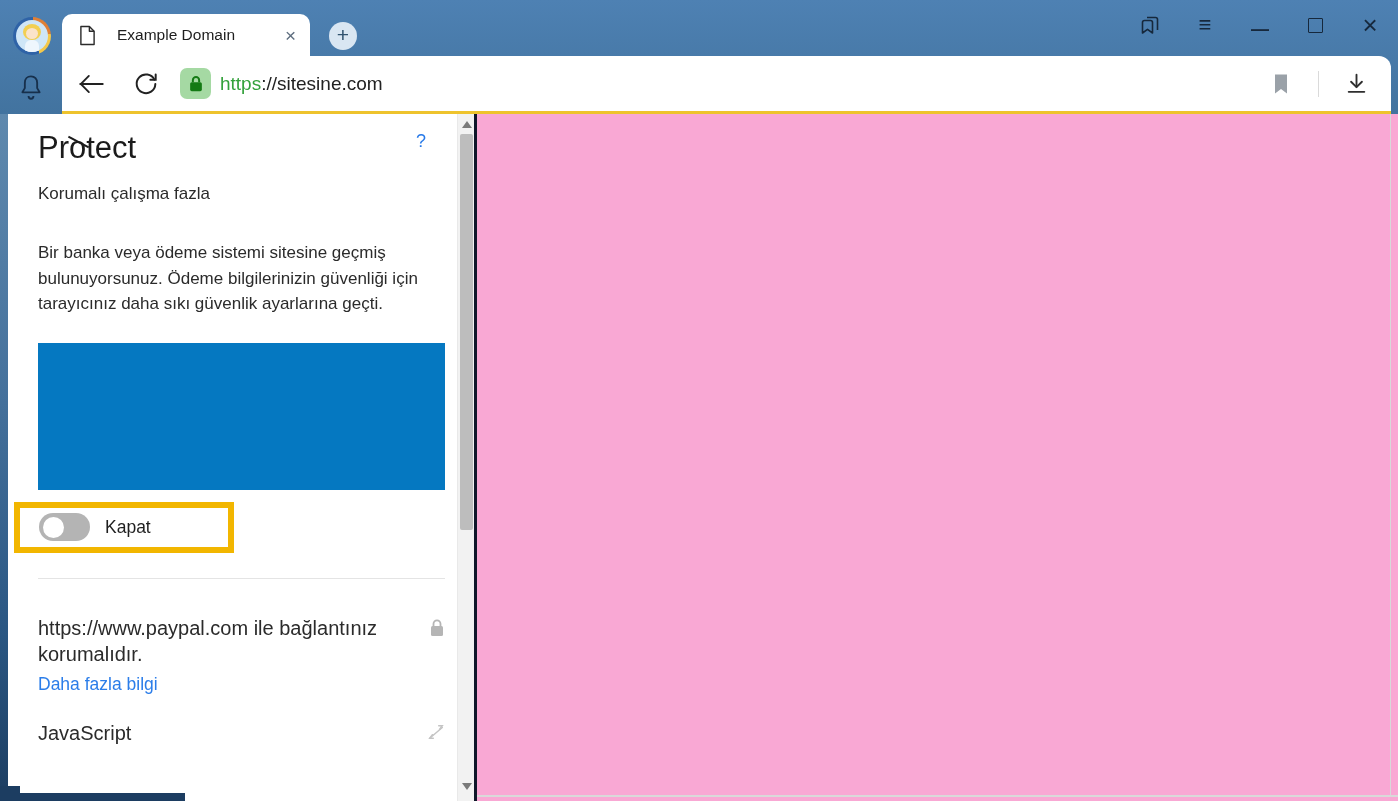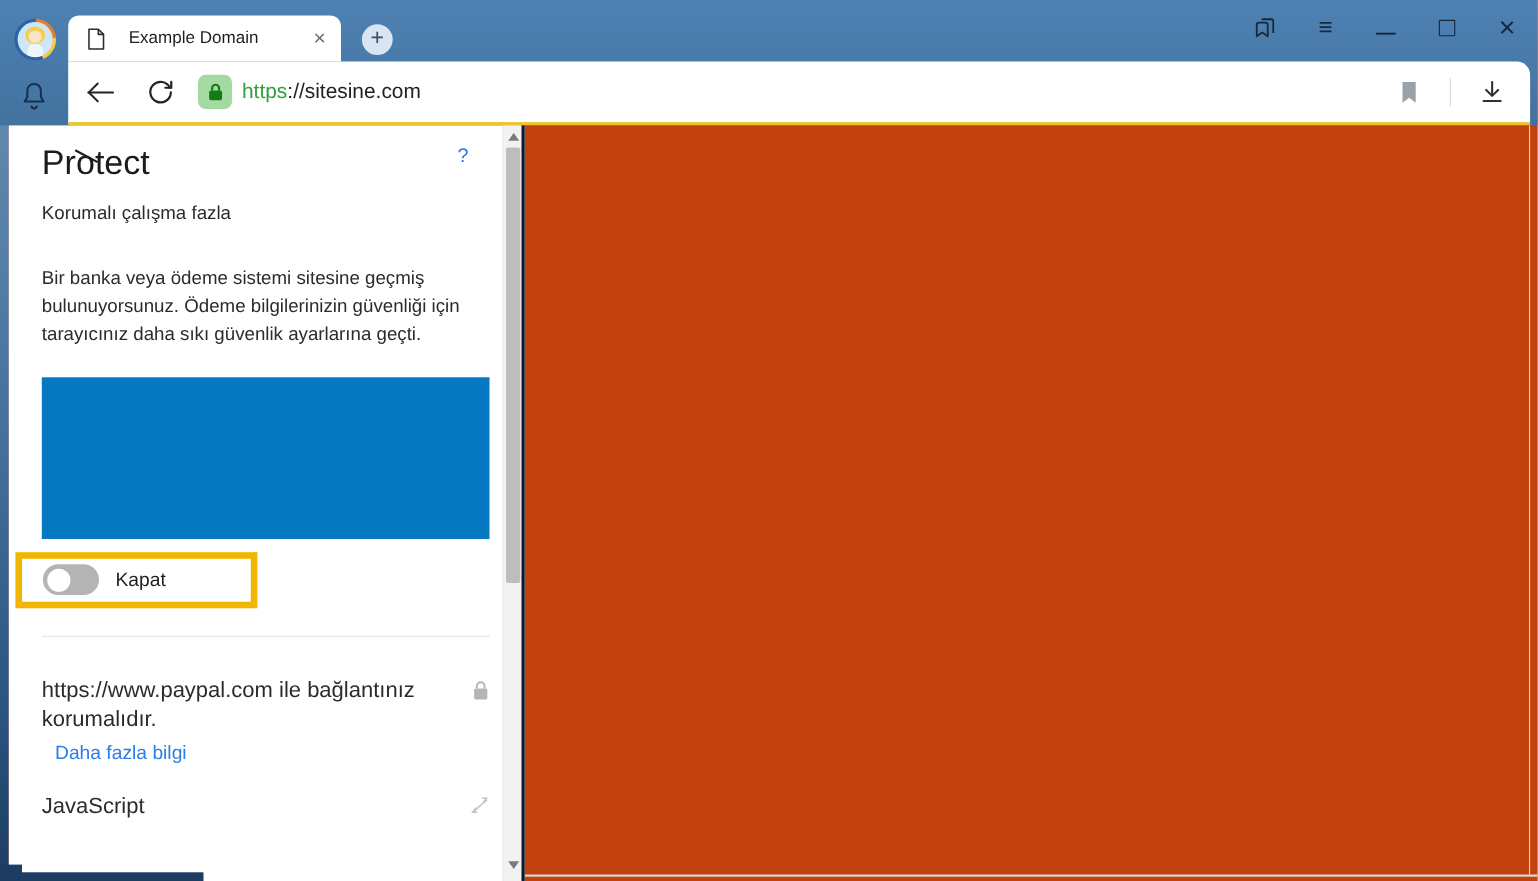--- a/index.html
+++ b/index.html
@@ -1,18 +1,18 @@
 <!DOCTYPE html>
 <html><head>
 <meta charset="utf-8">
 <style>
   * { margin:0; padding:0; box-sizing:border-box; }
   html,body { background:#fff; }
   body { font-family:"Liberation Sans", sans-serif; }
-  .window { position:relative; width:1398px; height:801px; overflow:hidden; background:#c2410c; }
+  .window { position:relative; width:1398px; height:801px; overflow:hidden; background:#f9a8d4; }
 
   
   .chrome { position:absolute; left:0; top:0; width:1398px; height:114px;
             background:linear-gradient(180deg,#4e81b3 0%,#42739f 100%); }
   .avatar { position:absolute; left:13px; top:17px; width:38px; height:38px; border-radius:50%;
             background:conic-gradient(from 200deg,#2f63a7 0 45%,#e07f35 45% 68%,#f4c84a 68% 88%,#2f63a7 88% 100%);
             display:flex; align-items:center; justify-content:center; cursor:pointer; }
   .avatar-inner { width:32px; height:32px; border-radius:50%; background:#cfe6f7; overflow:hidden; position:relative; }
   .avatar-hair { position:absolute; left:7px; top:4px; width:18px; height:16px; border-radius:50%; background:#f2cf52; }
   .avatar-face { position:absolute; left:10px; top:8px; width:12px; height:11px; border-radius:50%; background:#fbe3c9; }
@@ -80,21 +80,21 @@
   .knob { position:absolute; left:4px; top:3.5px; width:21px; height:21px; border-radius:50%; background:#ffffff; }
   .toggle-label { margin-left:15px; font-size:17.5px; color:#1f1f1f; }
 
   .divider { margin-top:25px; width:407px; border-top:1px solid #e4e4e4; }
 
   .info-row { position:relative; width:407px; }
   .row-conn { margin-top:36px; }
   .row-ads  { margin-top:23px; }
   .row-js   { margin-top:23px; }
   .row-text { font-size:20px; line-height:26px; color:#2b2b2b; padding-right:45px; }
-  .row-link { margin-top:4px; font-size:17.5px; line-height:26px; color:#2b7de9; cursor:pointer; display:inline-block;margin-left:12px; }
+  .row-link { margin-top:4px; font-size:17.5px; line-height:26px; color:#2b7de9; cursor:pointer; display:inline-block; }
   .row-icon { position:absolute; right:0; top:3px; }
 
   
   .sb { position:absolute; right:0; top:0; width:17px; height:100%; background:#f2f2f2; border-left:1px solid #e9e9e9; }
   .sb-up, .sb-down { position:absolute; left:0; width:17px; height:17px; display:flex; align-items:center; justify-content:center; cursor:pointer; }
   .sb-up { top:2px; } .sb-down { bottom:6px; }
   .tri-up { width:0; height:0; border-left:5px solid transparent; border-right:5px solid transparent; border-bottom:7px solid #7a7a7a; }
   .tri-down { width:0; height:0; border-left:5px solid transparent; border-right:5px solid transparent; border-top:7px solid #7a7a7a; }
   .sb-thumb { position:absolute; left:2px; top:20px; width:13px; height:396px; background:#bdbdbd; border-radius:2px; cursor:grab; }
 </style>

